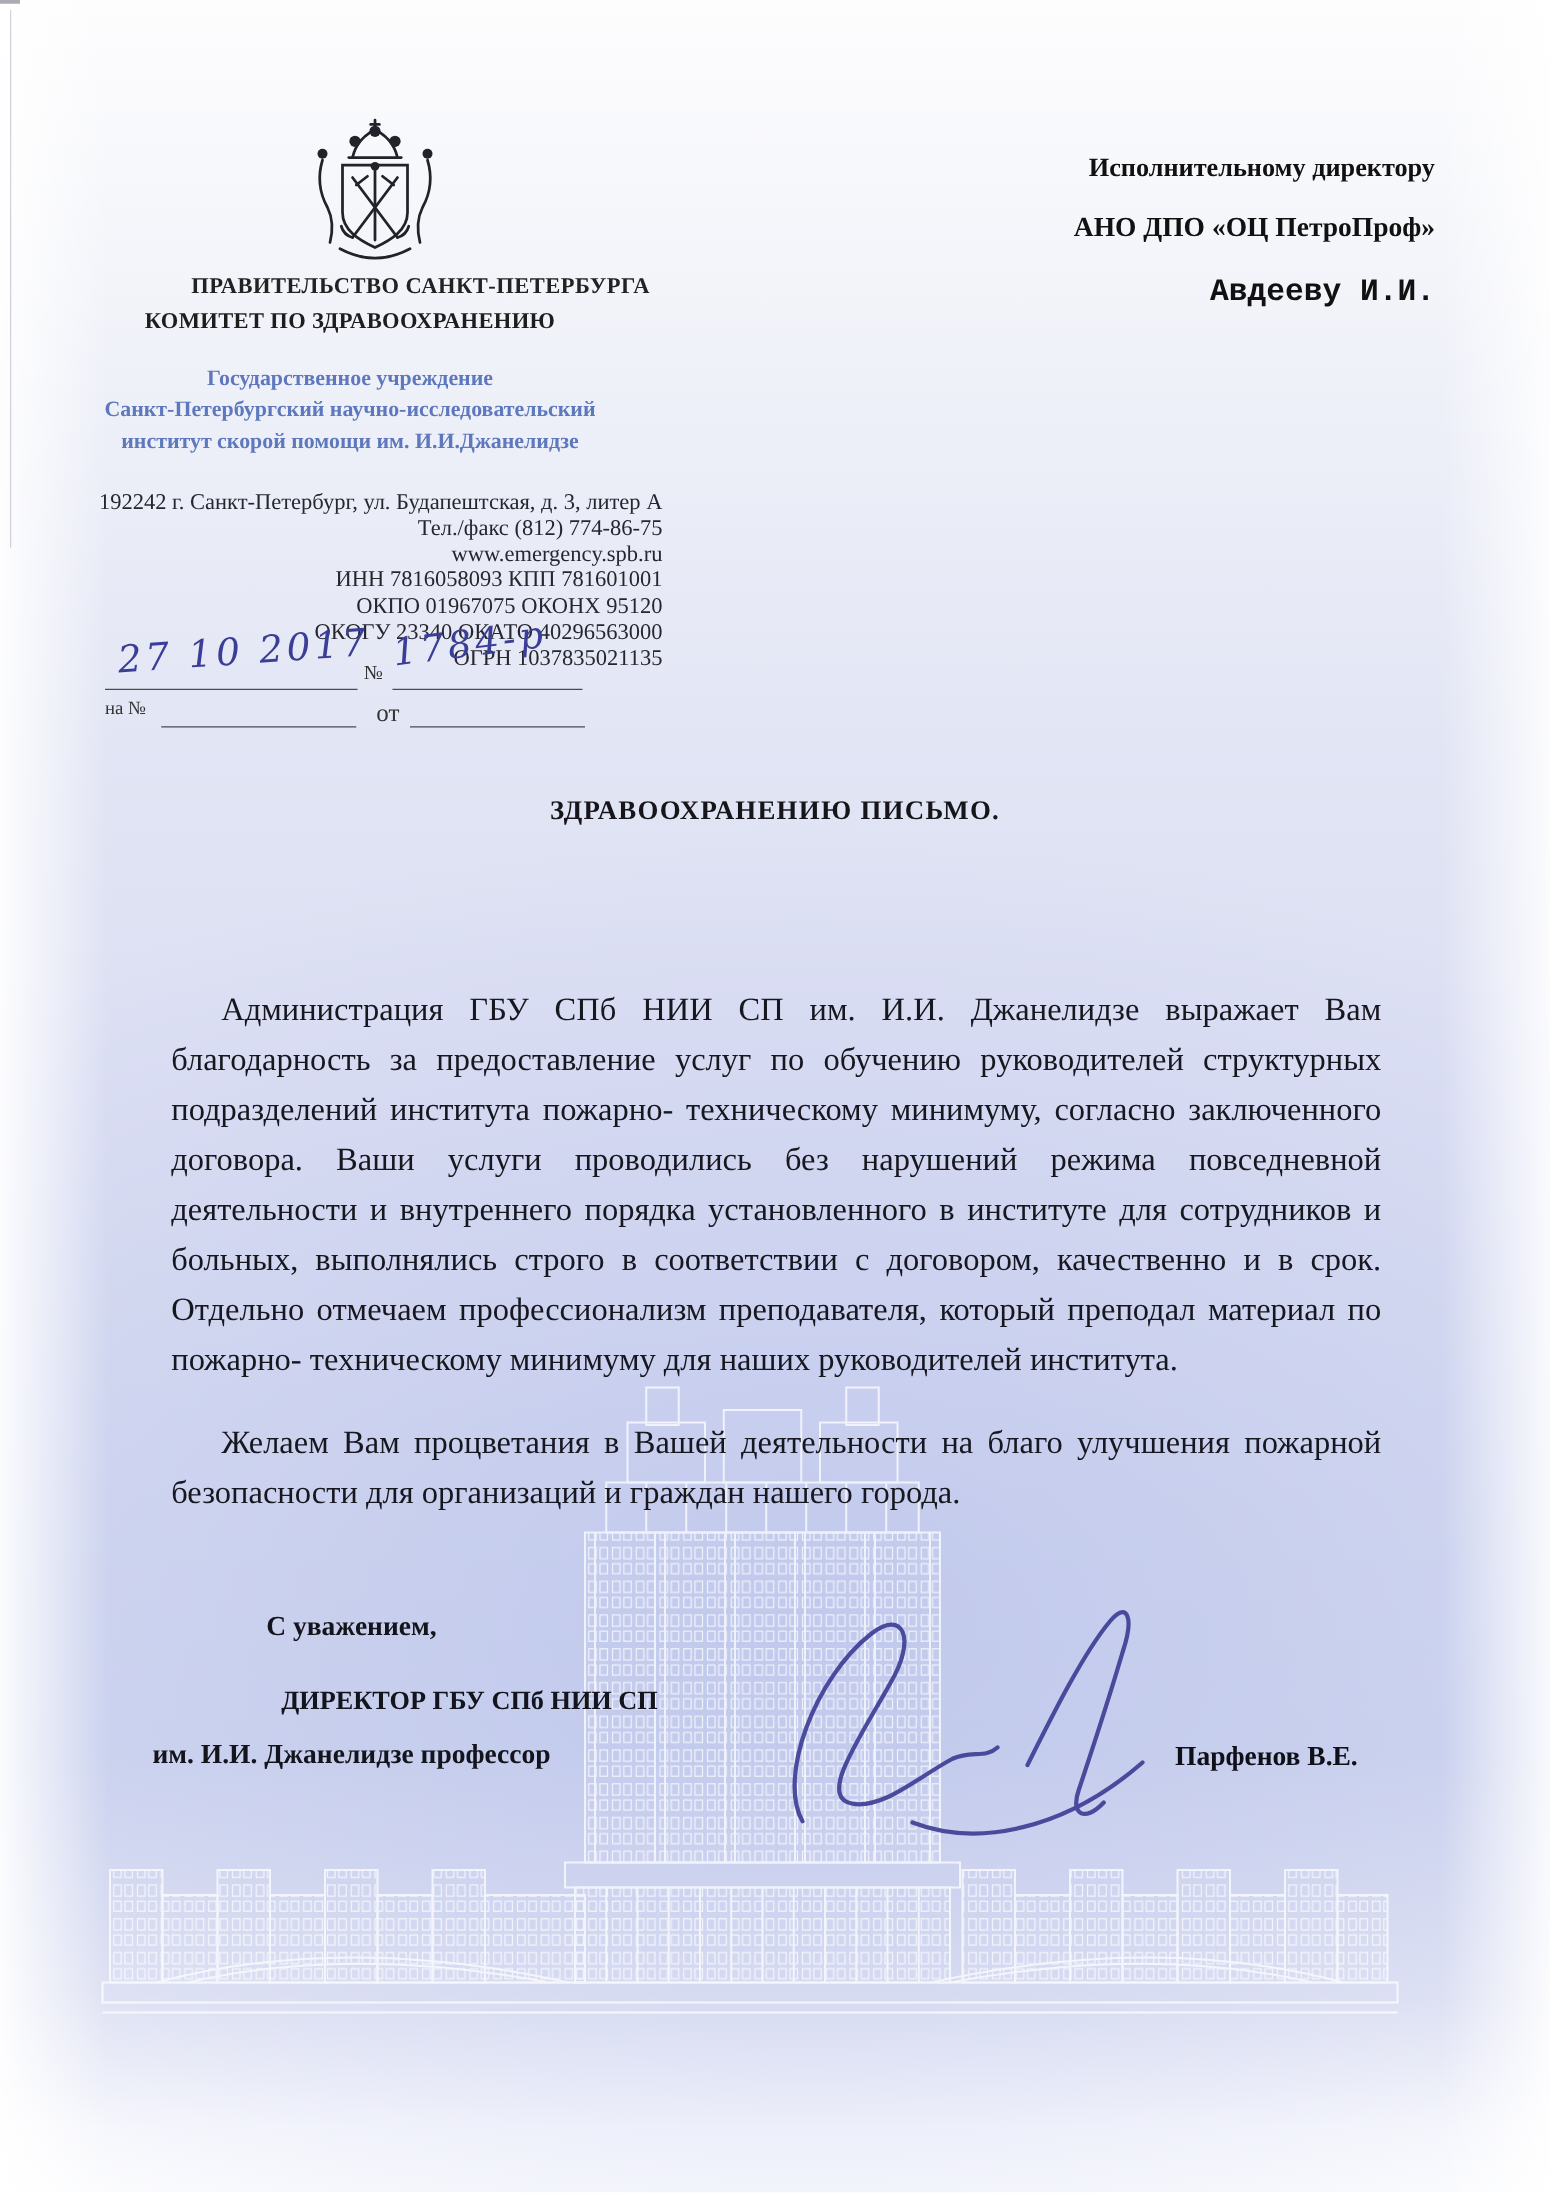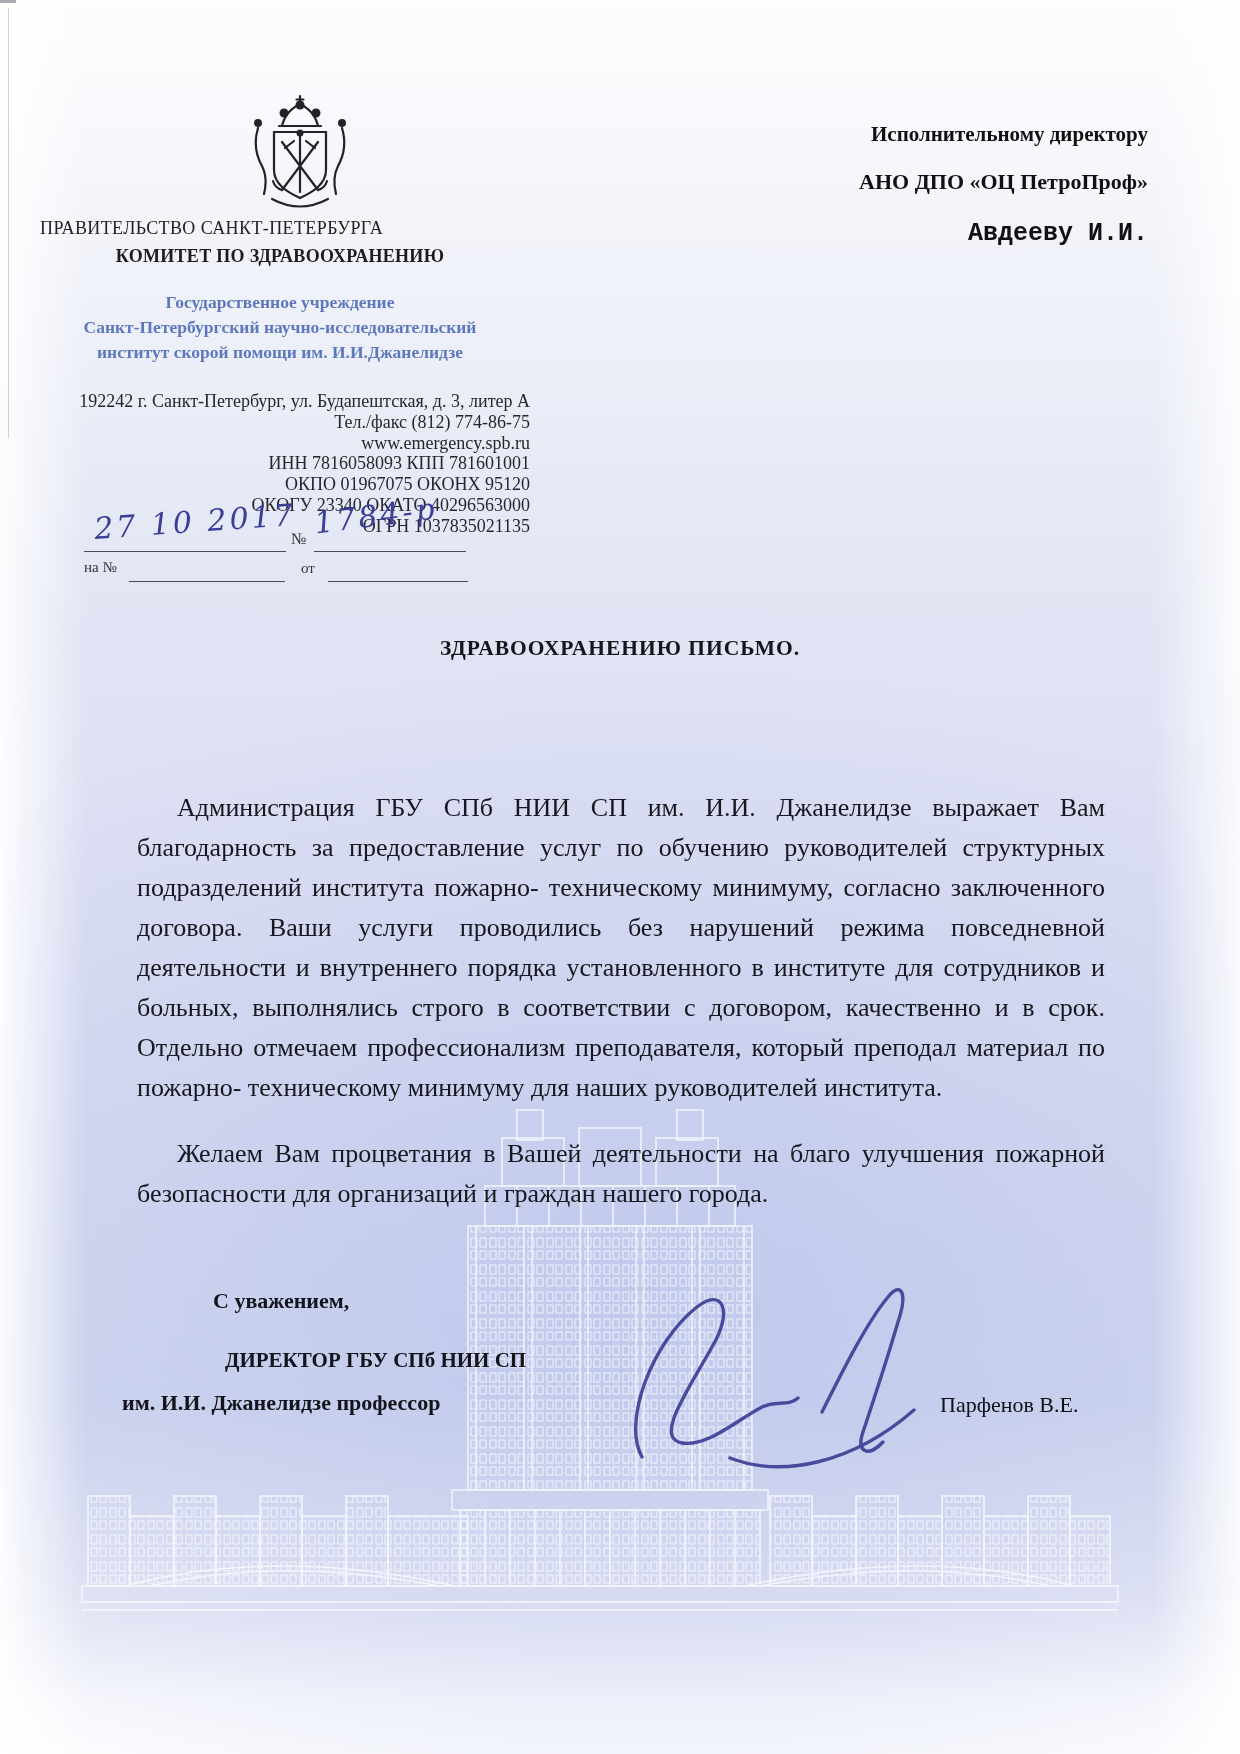--- a/index.html
+++ b/index.html
@@ -14,57 +14,57 @@
       radial-gradient(ellipse 82% 38% at 52% 74%, rgba(176,186,233,.55), rgba(176,186,233,0) 96%),
       linear-gradient(180deg,#fdfdfe 0%,#f6f7fb 9%,#eceef8 21%,#e2e5f4 34%,#dcdff3 50%,#d7dcf1 66%,#d3d9f0 80%,#e6e8f5 91%,#fcfcfe 97%,#ffffff 100%);
   }
   .abs { position:absolute; }
   
   .artifact-edge { left:8px; top:8px; width:1px; height:430px; background:rgba(110,110,135,.30); }
   .artifact-corner { left:0; top:0; width:16px; height:3px; background:rgba(70,70,85,.45); }
 
   
   .coat { left:238px; top:92px; width:124px; height:124px; }
-  .gov-line { left:40px; top:218px; width:480px; text-align:left; font-size:18px; letter-spacing:.4px; color:#222; }
+  .gov-line { left:40px; top:218px; width:480px; text-align:right; font-size:18px; letter-spacing:.4px; color:#222;font-weight:bold; }
   .committee-line { left:40px; top:246px; width:480px; text-align:center; font-size:18px; font-weight:bold; letter-spacing:.3px; color:#1d1d1d; }
   .institution { left:30px; top:290px; width:500px; text-align:center; font-weight:bold; font-size:17.5px; line-height:25px; color:#5d78bc; }
   .contacts { left:30px; top:391px; width:500px; text-align:right; font-size:18px; line-height:20.8px; color:#26262e; }
 
   
   .recipient { right:92px; top:122px; width:520px; text-align:right; color:#111; }
   .recipient .r1 { font-size:21px; font-weight:bold; }
   .recipient .r2 { font-size:22px; font-weight:bold; margin-top:22px; }
   .recipient .r3 { font-size:25px; font-weight:bold; margin-top:24px;font-family:Liberation Mono, monospace; }
 
   
   .hw { font-family:"DejaVu Serif",serif; font-style:italic; color:#3b3e97; letter-spacing:3px; white-space:nowrap; }
   .hw-date { left:94px; top:504px; font-size:30px; transform:rotate(-4deg); }
   .hw-num  { left:314px; top:498px; font-size:30px; transform:rotate(-7deg); }
   .uline { height:0; border-top:1.6px solid #4b4b55; }
   .u1a { left:84px;  top:551px; width:202px; }
   .no-sign { left:291px; top:530px; font-size:16px; color:#333; }
   .u1b { left:314px; top:551px; width:152px; }
   .reply-label { left:84px; top:559px; font-size:15px; color:#333;text-align:center; }
   .u2a { left:129px; top:581px; width:156px; }
-  .from-label { left:301px; top:560px; font-size:15px; color:#333; }
+  .from-label { left:301px; top:560px; font-size:20px; color:#333; }
   .u2b { left:328px; top:581px; width:140px; }
 
   
   .title { left:70px; top:636px; width:1100px; text-align:center; font-size:21.5px; font-weight:bold; letter-spacing:1px; color:#15151a; }
 
   
   .body { left:137px; top:788px; width:968px; font-size:26px; line-height:40px; text-align:justify; color:#17171f; }
   .body p { margin:0; text-indent:40px; }
   .body p + p { margin-top:26px; }
 
   
   .salutation { left:213px; top:1288px; font-size:22px; font-weight:bold; color:#14141c; white-space:nowrap; }
   .dir1 { left:225px; top:1348px; font-size:21px; font-weight:bold; color:#14141c; white-space:nowrap; }
   .dir2 { left:122px; top:1390px; font-size:22px; font-weight:bold; color:#14141c; white-space:nowrap; }
-  .signer-name { left:940px; top:1392px; font-size:22px; font-weight:normal; color:#101018; white-space:nowrap;text-align:right; }
+  .signer-name { left:940px; top:1392px; font-size:22px; font-weight:bold; color:#101018; white-space:nowrap;text-align:right; }
 
   .watermark { left:70px; top:1100px; width:1060px; height:520px; opacity:.8; }
   .signature-svg { left:612px; top:1252px; width:340px; height:240px; }
 </style>
 </head>
 <body>
 
 <div class="page">
 
   <div class="abs artifact-edge"></div>

